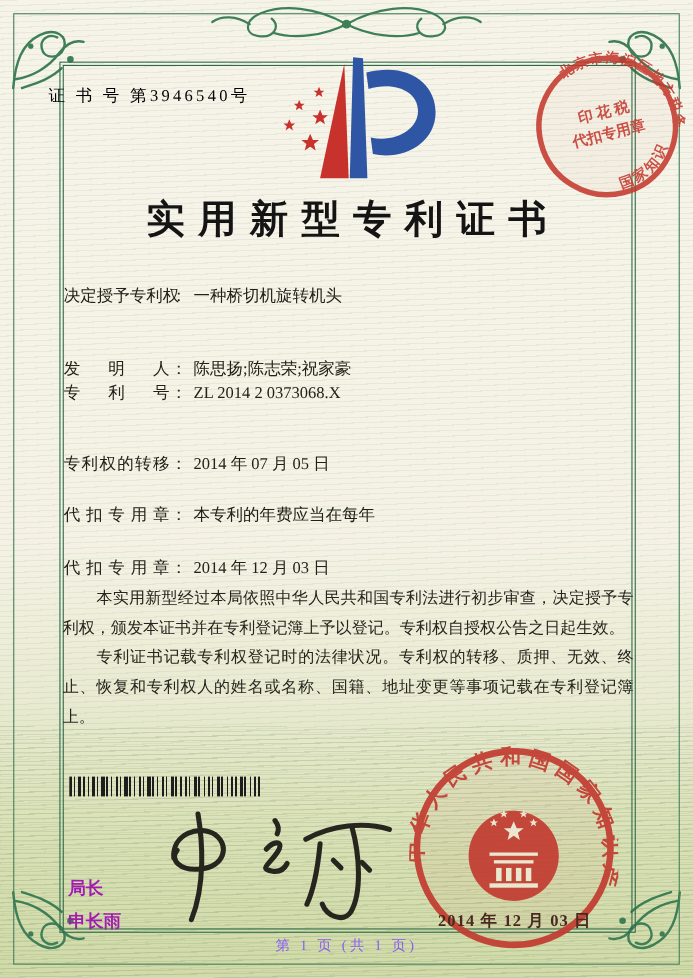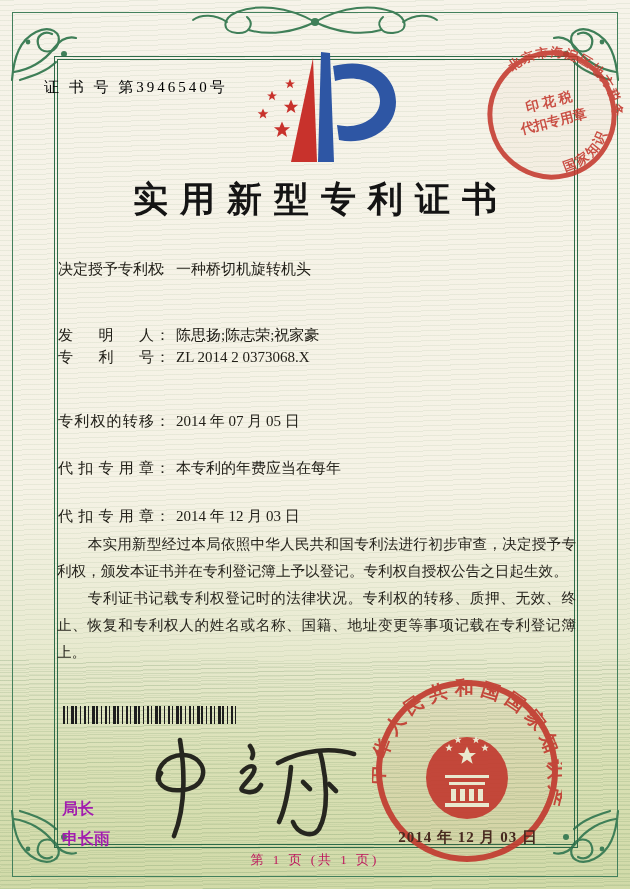--- a/index.html
+++ b/index.html
@@ -89,21 +89,21 @@
 
   .seal{position:absolute;left:372px;top:676px;opacity:0.92;}
   .seal-date{
     position:absolute;left:388px;top:828px;width:160px;text-align:center;
     font-size:15px;color:#47291f;letter-spacing:1px;font-weight:600;
   }
   .stamp{position:absolute;left:477px;top:40px;transform:rotate(-14deg);opacity:.88;}
 
   .footer{
     position:absolute;left:0;width:100%;top:851px;text-align:center;
-    font-size:13px;color:#be185d;letter-spacing:3px;
+    font-size:13px;color:#8b5cf6;letter-spacing:3px;
   }
 </style>
 </head>
 <body>
 
 <div class="paper"></div>
 
 <div class="outer-frame"></div>
 
 <svg class="top-orn" width="300" height="44" viewBox="0 0 300 44">

